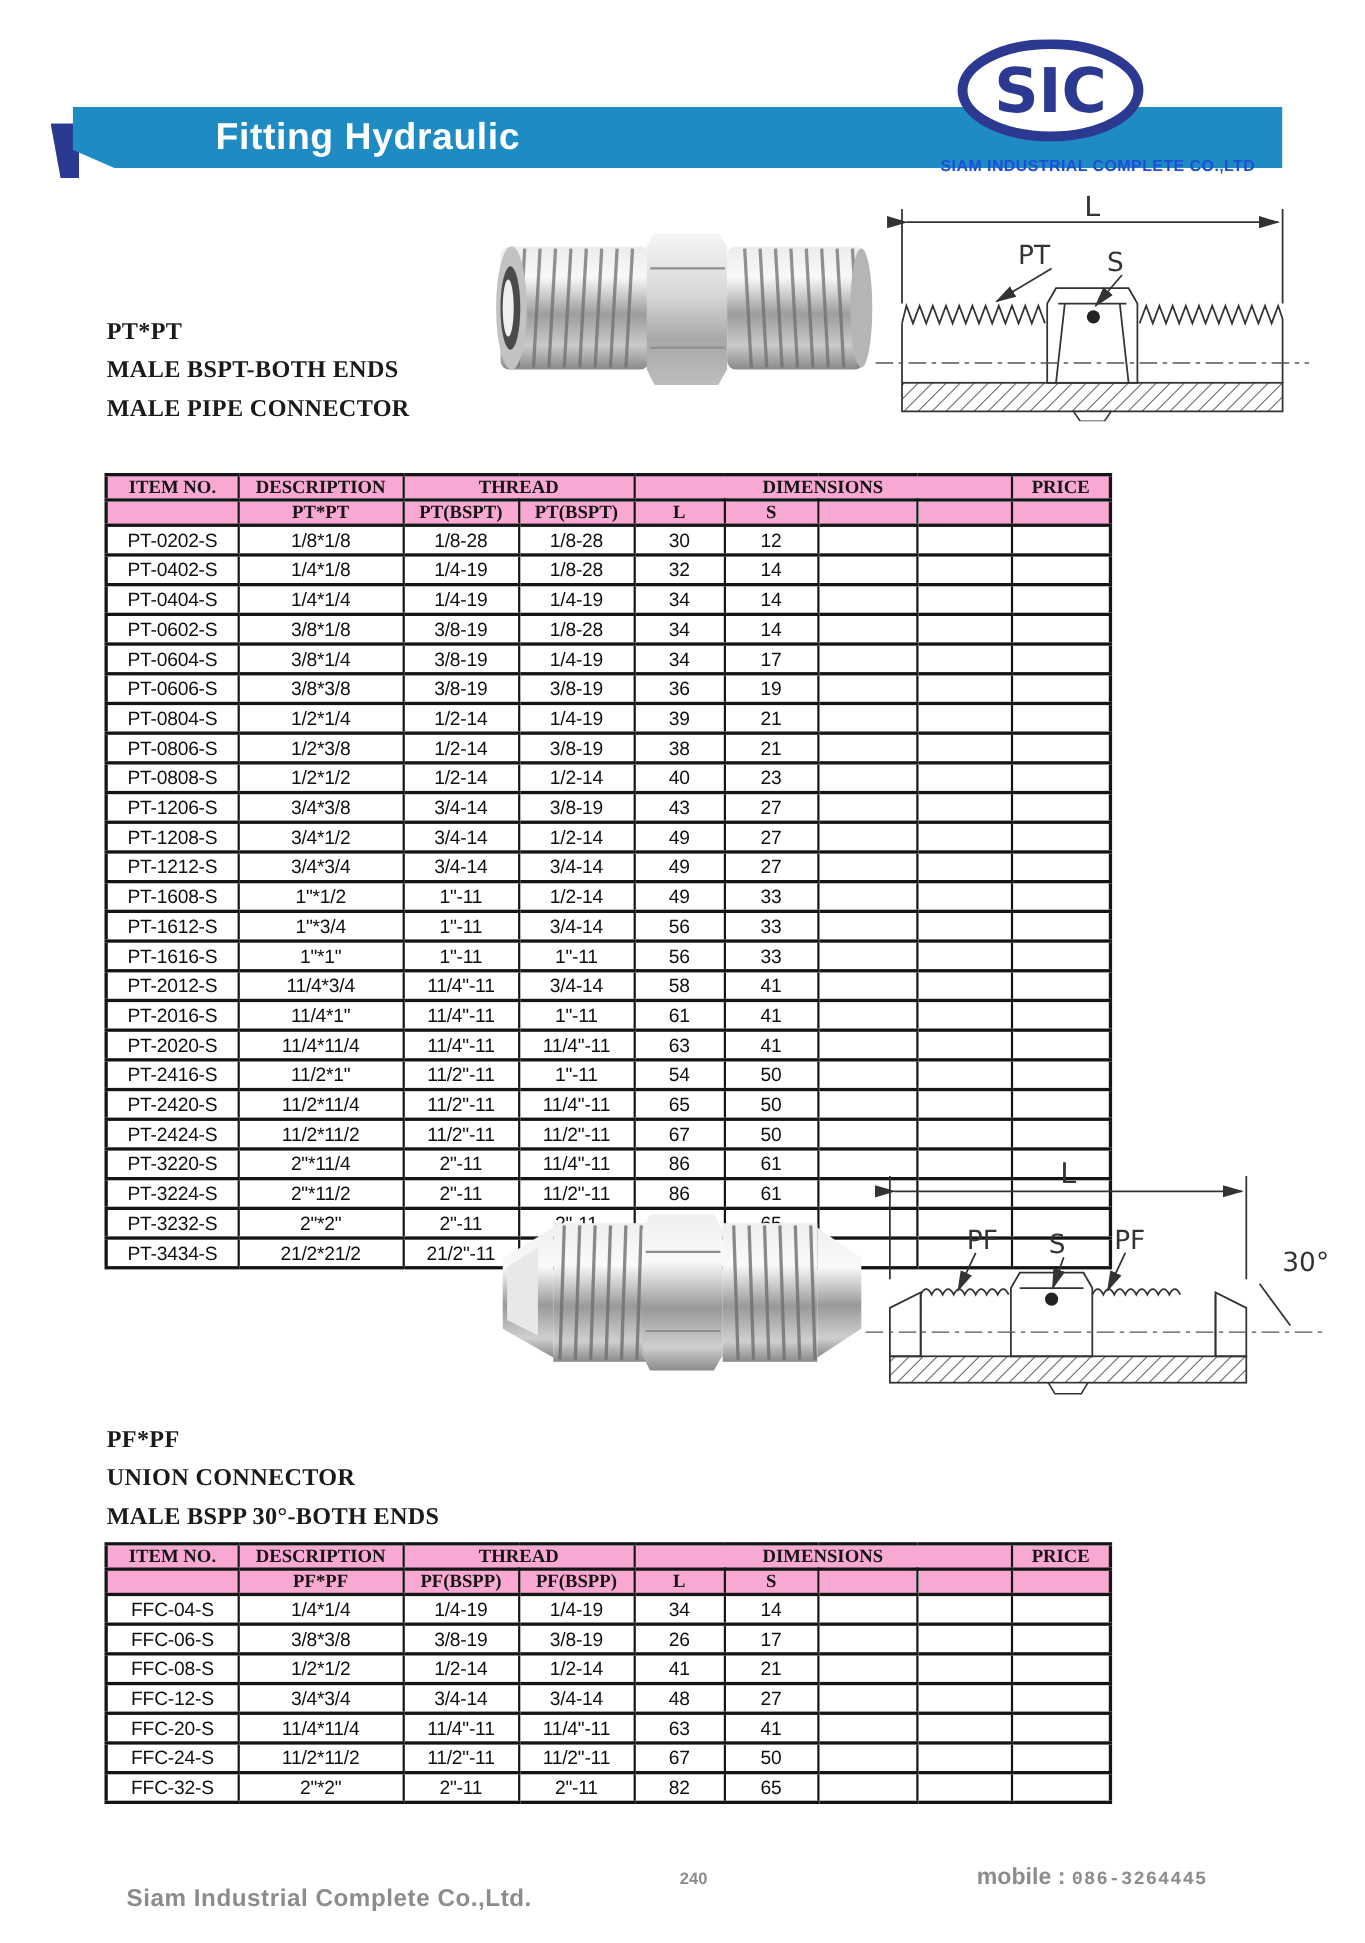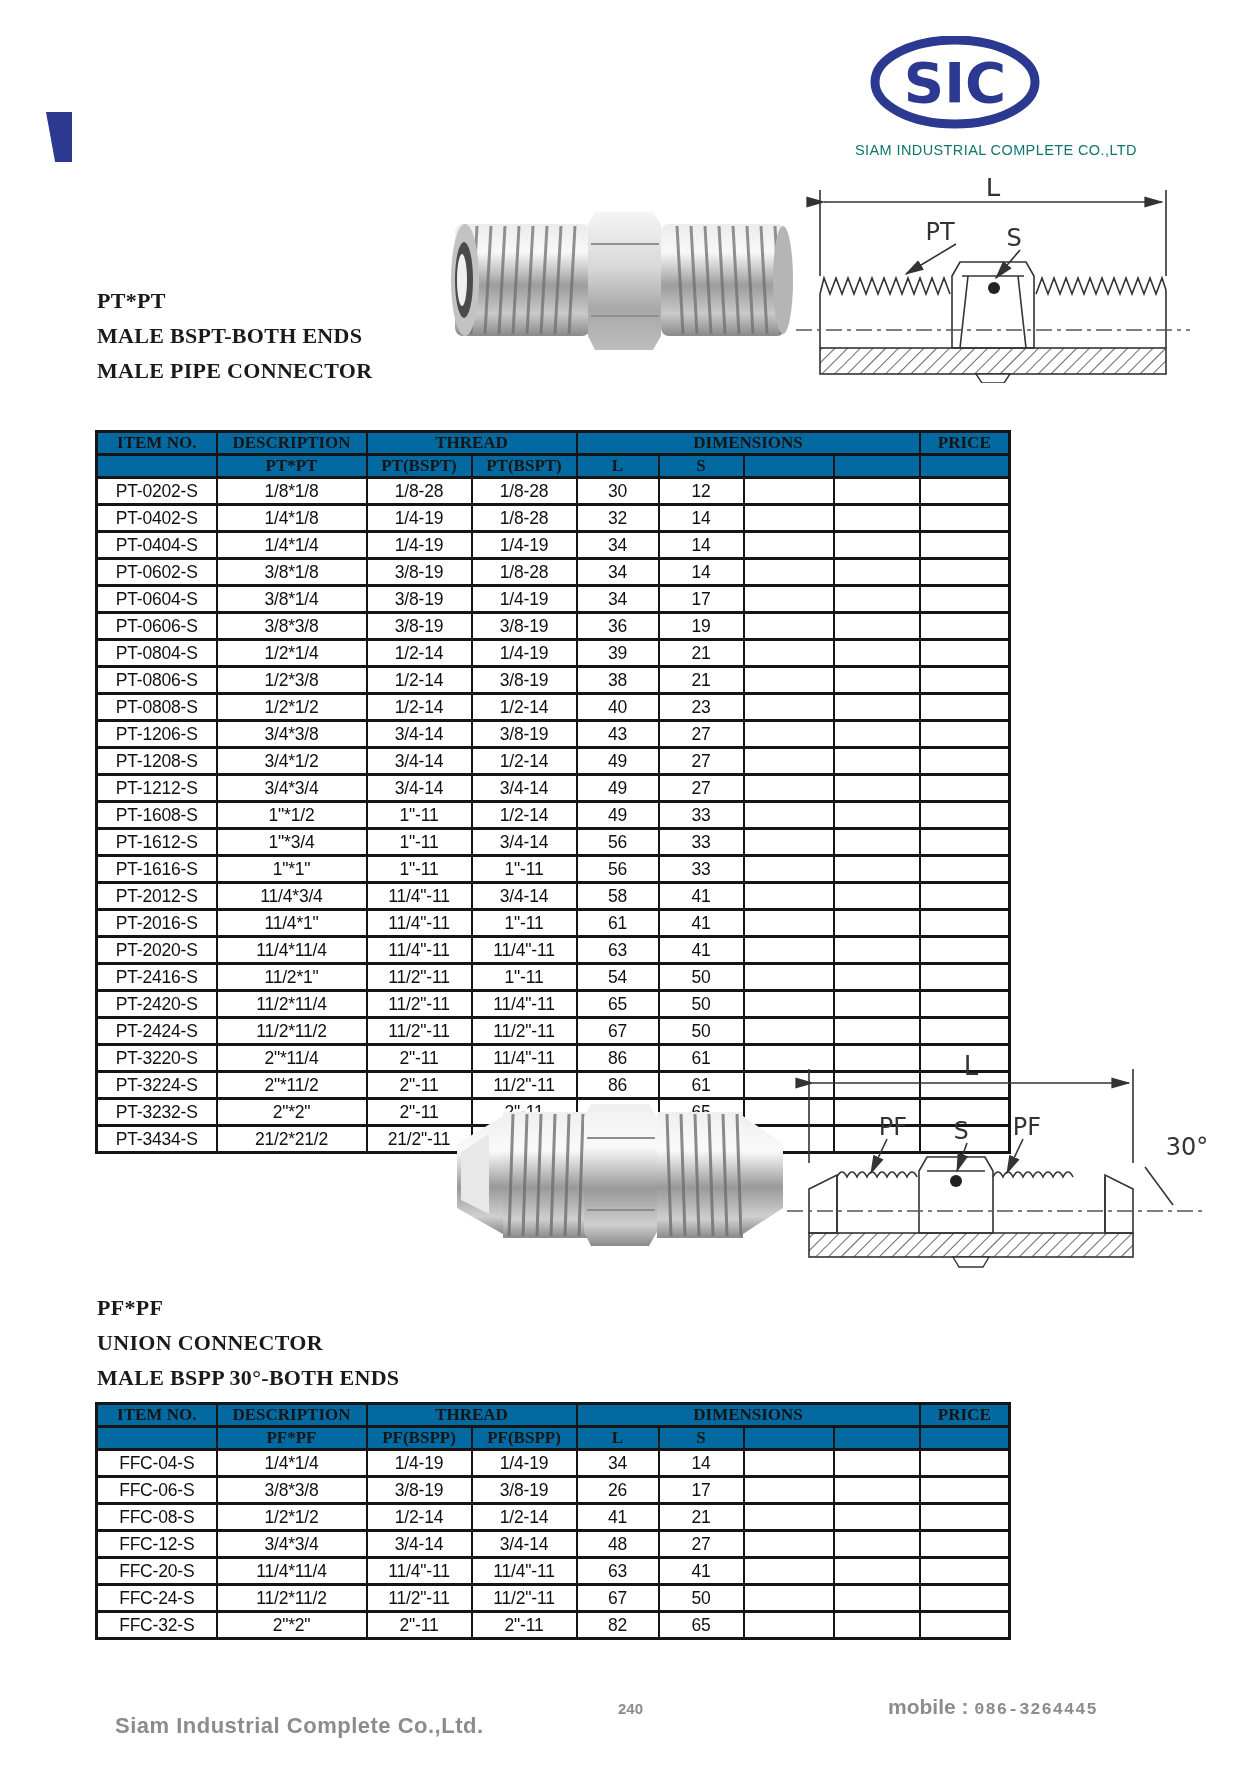--- a/index.html
+++ b/index.html
@@ -19,21 +19,21 @@
     clip-path:polygon(0 0,100% 0,100% 100%,3.5% 100%,0 70%);
   }
   .banner-title {
     position:absolute; left:130px; top:8px;
     font-size:34px; font-weight:bold; color:#ffffff; letter-spacing:0.5px;
   }
 
   
   .logo-wrap { position:absolute; left:855px; top:36px; width:335px; height:120px; text-align:left; }
   .logo-sub {
-    margin-top:2px; font-size:14.5px; font-weight:normal; color:#0f766e; letter-spacing:0.4px;
+    margin-top:2px; font-size:14.5px; font-weight:bold; color:#1d4ed8; letter-spacing:0.4px;
     white-space:nowrap;
   }
 
   
   .sec-heading {
     position:absolute; font-family:"Liberation Serif",serif; font-weight:bold;
     font-size:22px; color:#1a1a1a; line-height:35px; letter-spacing:0.3px; white-space:nowrap;
   }
   .h1 { left:97px; top:283px; }
   .h2 { left:97px; top:1290px; }
@@ -50,21 +50,21 @@
     width:913px; background:#ffffff;
   }
   .t1 { top:430px; }
   .t2 { top:1402px; }
   .spec-table th, .spec-table td {
     border:2px solid #151515; border-top-width:3px; border-bottom-width:3px;
     text-align:center; vertical-align:middle; overflow:hidden; white-space:nowrap;
   }
   .spec-table { border:3px solid #151515; }
   .spec-table thead th {
-    background:#0369a1; font-family:"Liberation Serif",serif; font-weight:bold;
+    background:#f9a8d4; font-family:"Liberation Serif",serif; font-weight:bold;
     font-size:17px; height:23px; line-height:20px;margin-top:39px;
   }
   .spec-table tbody td {
     font-size:17.5px; height:27px; letter-spacing:-0.2px; color:#101010;
   }
 
   
   .footer { position:absolute; top:1695px; left:0; width:1241px; color:#8c8c8c; }
   .footer-company { position:absolute; left:115px; top:18px; font-size:22px; font-weight:bold; letter-spacing:0.5px; }
   .footer-page { position:absolute; left:618px; top:5px; font-size:15px; font-weight:bold; }
@@ -72,20 +72,23 @@
   .footer-mobile .num { font-size:17px; letter-spacing:1px;font-family:Liberation Mono, monospace; }
 
   svg text { font-family:"DejaVu Sans",sans-serif; }
 </style>
 </head>
 <body>
 
 <div class="page">
 
   <div class="banner-notch"></div>
+  <div class="banner">
+    <div class="banner-title">Fitting Hydraulic</div>
+  </div>
 
   <div class="logo-wrap">
     <svg width="200" height="100" viewBox="0 0 200 100">
       <ellipse cx="100" cy="46" rx="80" ry="42" fill="#ffffff" stroke="#2b3990" stroke-width="9"></ellipse>
       <text x="100" y="66" text-anchor="middle" font-size="56" font-weight="bold" fill="#2b3990">SIC</text>
     </svg>
     <div class="logo-sub">SIAM INDUSTRIAL COMPLETE CO.,LTD</div>
   </div>
 
   <svg class="photo1" width="350" height="175" viewBox="0 0 350 175">

